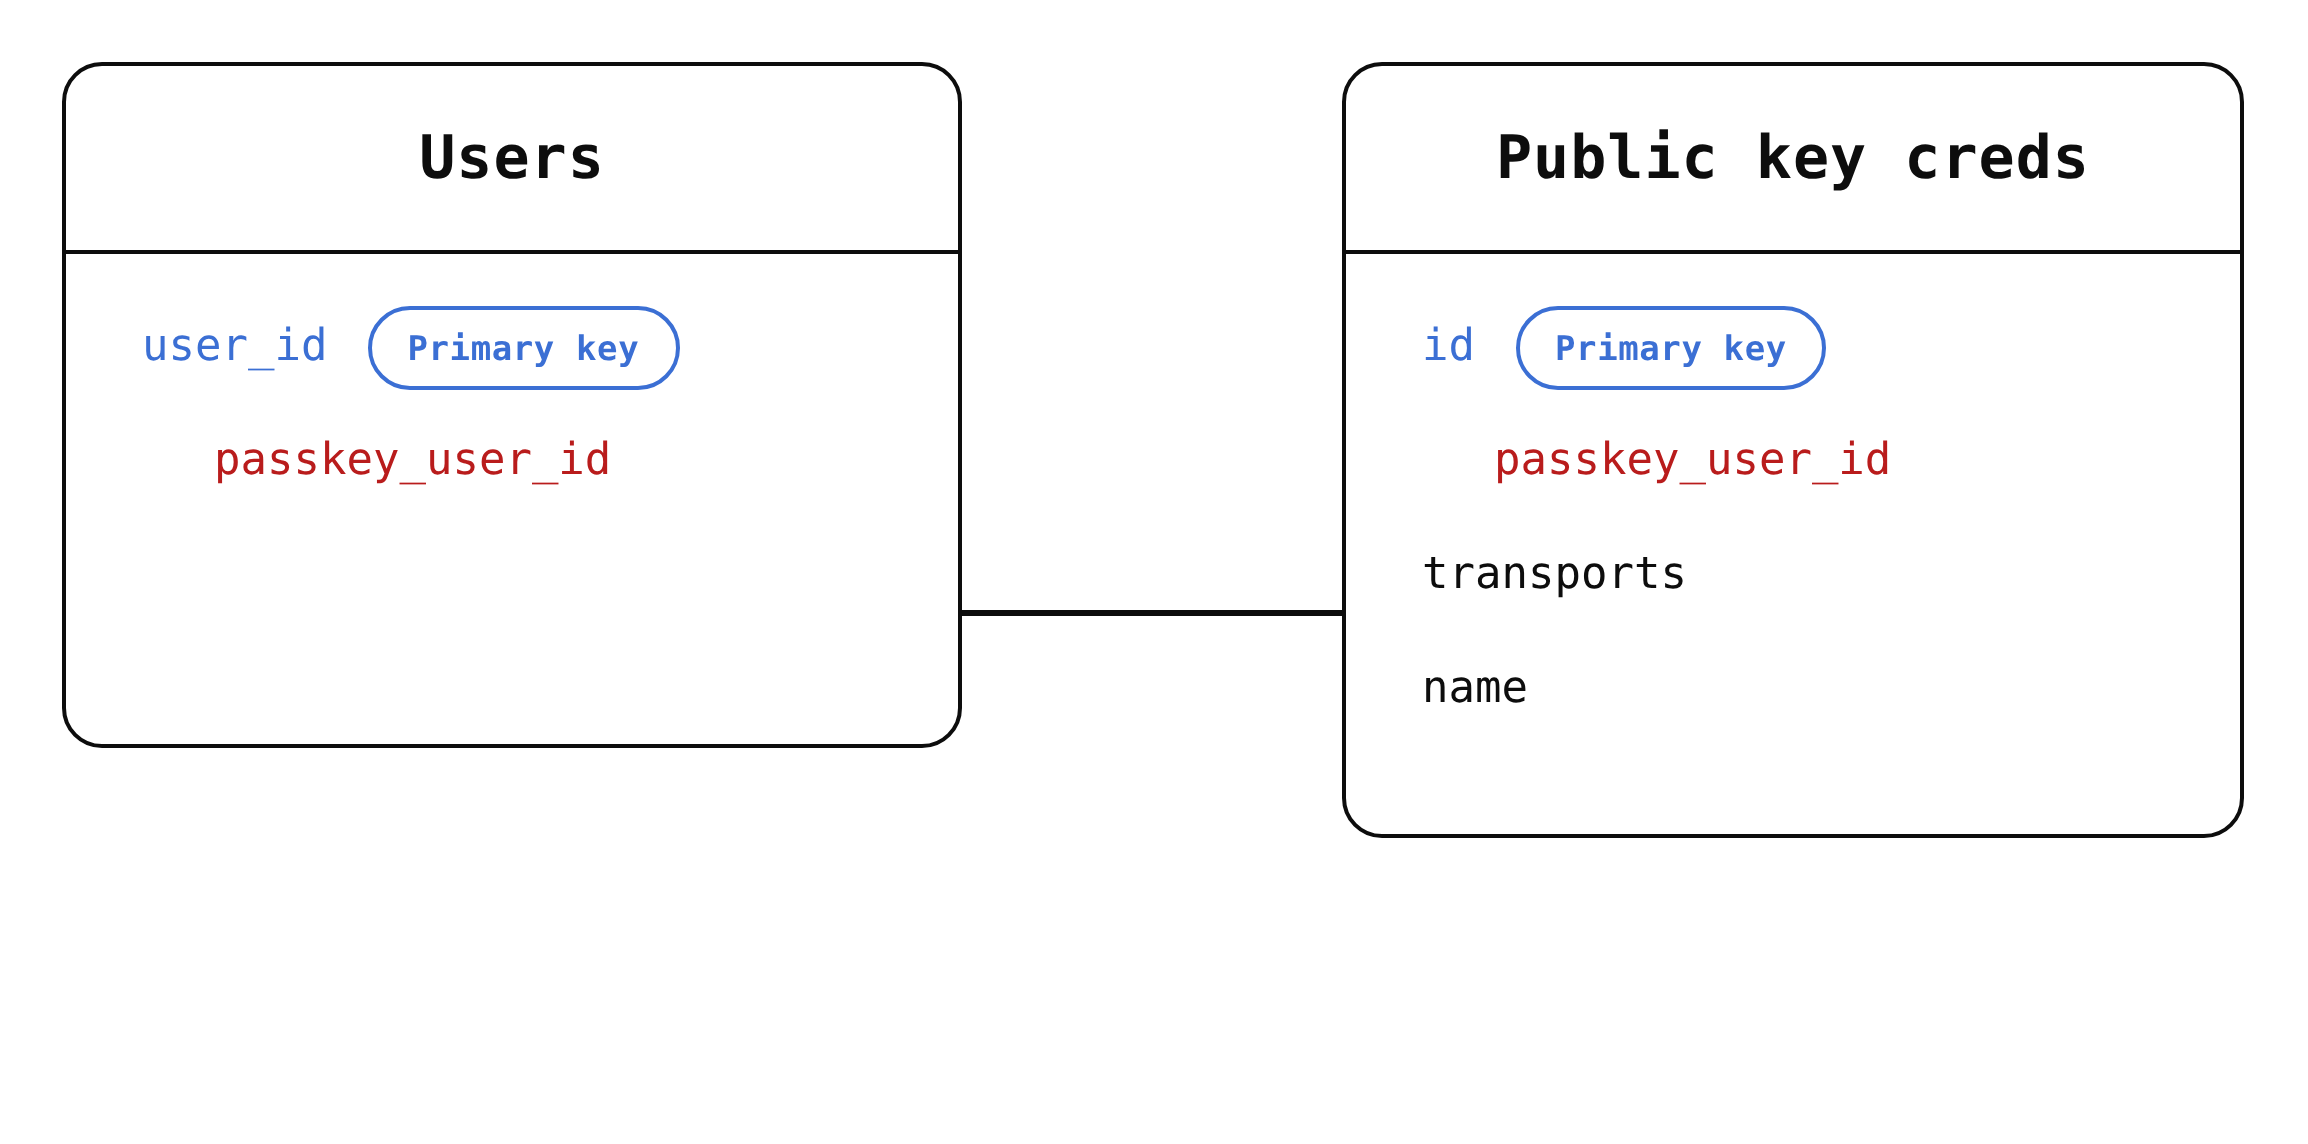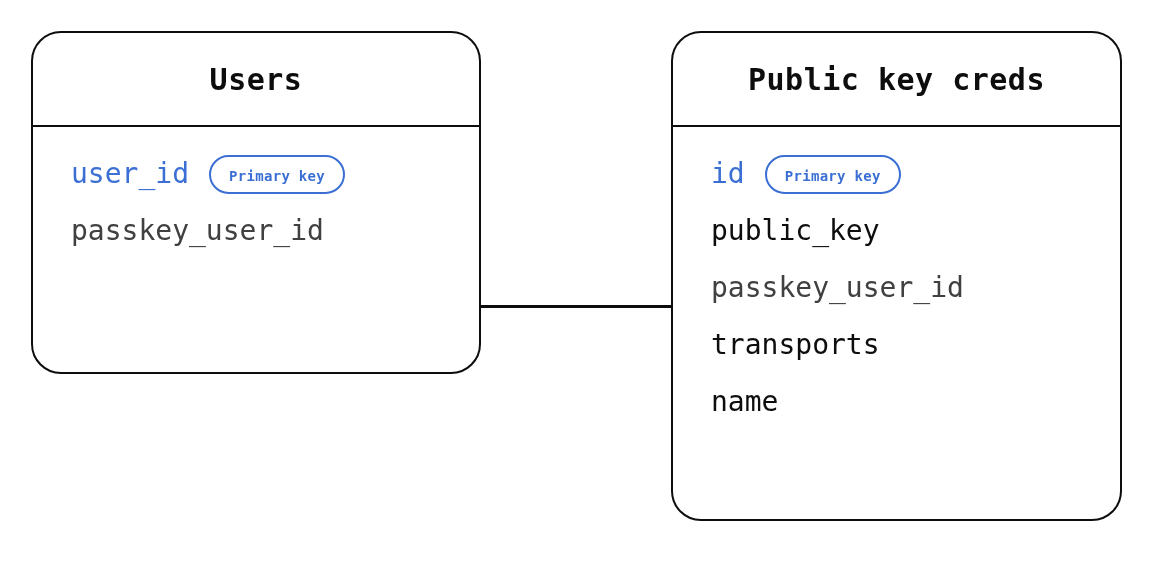--- a/index.html
+++ b/index.html
@@ -20,21 +20,21 @@
     position: absolute;
     inset: 0;
   }
 
   
   .entity {
     position: absolute;
     box-sizing: border-box;
     background: #ffffff;
     border: 2.5px solid #0d0d0d;
-    border-radius: 30px;
+    border-radius: 20px;
     overflow: hidden;
   }
 
   .entity-header {
     box-sizing: border-box;
     height: 94px;
     display: flex;
     align-items: center;
     justify-content: center;
     border-bottom: 2.5px solid #0d0d0d;
@@ -59,38 +59,38 @@
     height: 34px;
     margin-bottom: 23px;
     padding-left: 38px;
   }
   .field-row:last-child {
     margin-bottom: 0;
   }
 
   .field-name {
     font-family: "DejaVu Sans Mono", "Liberation Mono", monospace;
-    font-size: 28px;
+    font-size: 22px;
     line-height: 34px;
     white-space: nowrap;
     color: #0d0d0d;
   }
   .field-name.key   { color: #3b6fd4; }
   .field-name.plain { color: #0d0d0d; }
-  .field-name.fk    { color: #404040; }
+  .field-name.fk    { color: #b91c1c; margin-left: 36px; }
 
   .pk-badge {
     margin-left: 20px;
     box-sizing: border-box;
     border: 2px solid #3b6fd4;
     border-radius: 999px;
     color: #3b6fd4;
     font-family: "DejaVu Sans Mono", "Liberation Mono", monospace;
     font-weight: bold;
-    font-size: 14px;
+    font-size: 17px;
     letter-spacing: 0.3px;
     line-height: 1;
     padding: 12px 18px 9px 18px;
     background: transparent;
     white-space: nowrap;
   }
 
   
   .connector {
     position: absolute;
@@ -117,34 +117,31 @@
       </div>
 
 
       <div class="field-row">
         <span class="field-name fk">passkey_user_id</span>
       </div>
 
     </div>
   </div>
 
-  <div class="entity" style="left:671px; top:31px; width:451px; height:490px;">
+  <div class="entity" style="left:671px; top:31px; width:451px; height:388px;">
     <div class="entity-header">
       <span class="entity-title">Public key creds</span>
     </div>
     <div class="entity-body">
 
       <div class="field-row">
         <span class="field-name key">id</span>
         <span class="pk-badge">Primary key</span>
       </div>
 
-      <div class="field-row">
-        <span class="field-name plain">public_key</span>
-      </div>
 
       <div class="field-row">
         <span class="field-name fk">passkey_user_id</span>
       </div>
 
 
       <div class="field-row">
         <span class="field-name plain">transports</span>
       </div>
 

